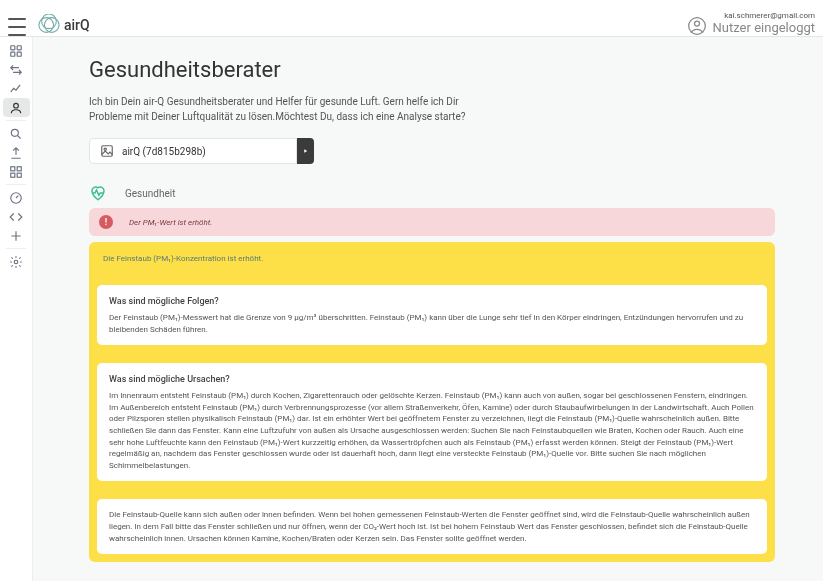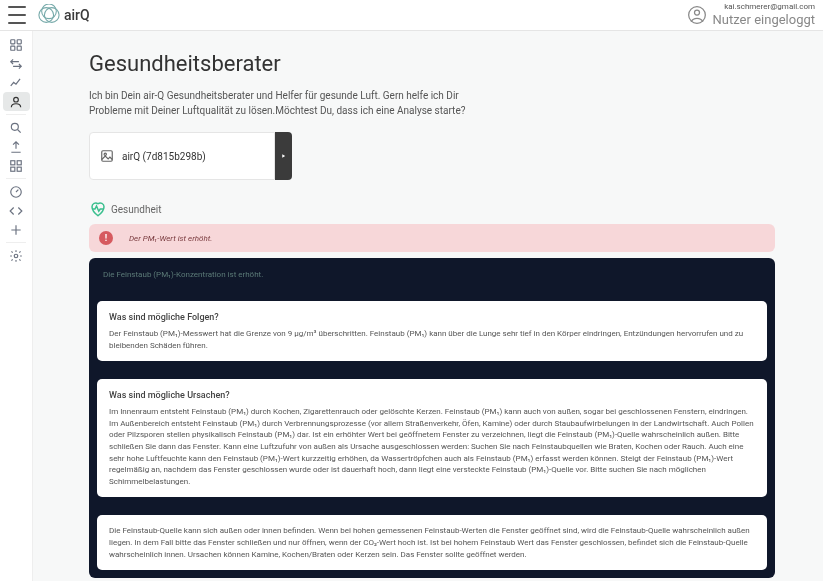--- a/index.html
+++ b/index.html
@@ -8,24 +8,24 @@
       background: #f7f8f8;
       width: 823px;
       height: 581px;
       overflow: hidden;
       display: flex;
       flex-direction: column;
       color: #333;
     }
     
     .topbar {
-      height: 31px;
+      height: 37px;
       background: #fff;
       display: flex;
-      align-items: center;
+      align-items: flex-end;
       padding: 0 8px;
       border-bottom: 1px solid #e5e5e5;
       flex-shrink: 0;
     }
     .topbar .menu-toggle { width: 18px; height: 18px; display: flex; flex-direction: column; justify-content: space-between; cursor: pointer; margin-right: 12px; }
     .topbar .menu-toggle span { height: 2px; background: #555; border-radius: 1px; }
     .logo { display: flex; align-items: center; gap: 4px; }
     .logo-circles { position: relative; width: 22px; height: 22px; }
     .logo-text { font-weight: 500; font-size: 14px; color: #3a3a3a; }
     .topbar .spacer { flex: 1; }
@@ -61,45 +61,45 @@
       flex: 1;
       overflow-y: auto;
       padding: 20px 48px 20px 56px;
     }
     .page-title { font-size: 22px; font-weight: 400; color: #333; margin-bottom: 12px; }
     .intro { font-size: 10px; color: #555; max-width: 400px; line-height: 1.5; margin-bottom: 14px; }
 
     .selector-row { display: flex; gap: 0; margin-bottom: 20px; }
     .selector {
       flex: 0 0 auto;
-      width: 186px;
+      width: 208px;
       background: #fff;
       border: 1px solid #e5e5e5;
       border-radius: 4px 0 0 4px;
       display: flex;
       align-items: center;
-      padding: 16px 10px;
+      padding: 5px 10px;
       gap: 8px;
       font-size: 10px;
       color: #333;
     }
     .selector .sel-ico { width: 14px; height: 14px; color: #666; }
     .go-btn {
       width: 17px auto;
       width: 17px;
       background: #3b3b3b;
       border-radius: 0 4px 4px 0;
       display: flex; align-items: center; justify-content: center;
       color: #fff;
       cursor: pointer;
       padding: 0 6px;
     }
 
     .section { margin-bottom: 18px; }
-    .section-head { display: flex; align-items: center; gap: 4px; margin-bottom: 6px; }
+    .section-head { display: flex; align-items: center; gap: 18px; margin-bottom: 6px; }
     .section-head .sh-ico { width: 18px; height: 18px; }
     .section-head .sh-title { font-size: 10px; color: #666; }
 
     .banner {
       border-radius: 6px;
       padding: 7px 10px;
       display: flex;
       align-items: center;
       gap: 8px;
       font-size: 8px;
@@ -109,21 +109,21 @@
     .banner .b-dot {
       width: 14px; height: 14px; border-radius: 50%;
       display: flex; align-items: center; justify-content: center;
       color: #fff; font-size: 9px; font-weight: bold;
       flex-shrink: 0;
     }
     .banner.warn .b-dot { background: #d65a5f; }
     .banner .b-text-italic { font-style: italic; margin-left: 8px; }
 
     .card-outer {
-      background: #0f172a;
+      background: #fde047;
       border-radius: 6px;
       padding: 8px;
       display: flex;
       flex-direction: column;
       gap: 6px;
     }
     .card-top {
       font-size: 8px;
       color: #5b7a77;
       padding: 4px 6px;

